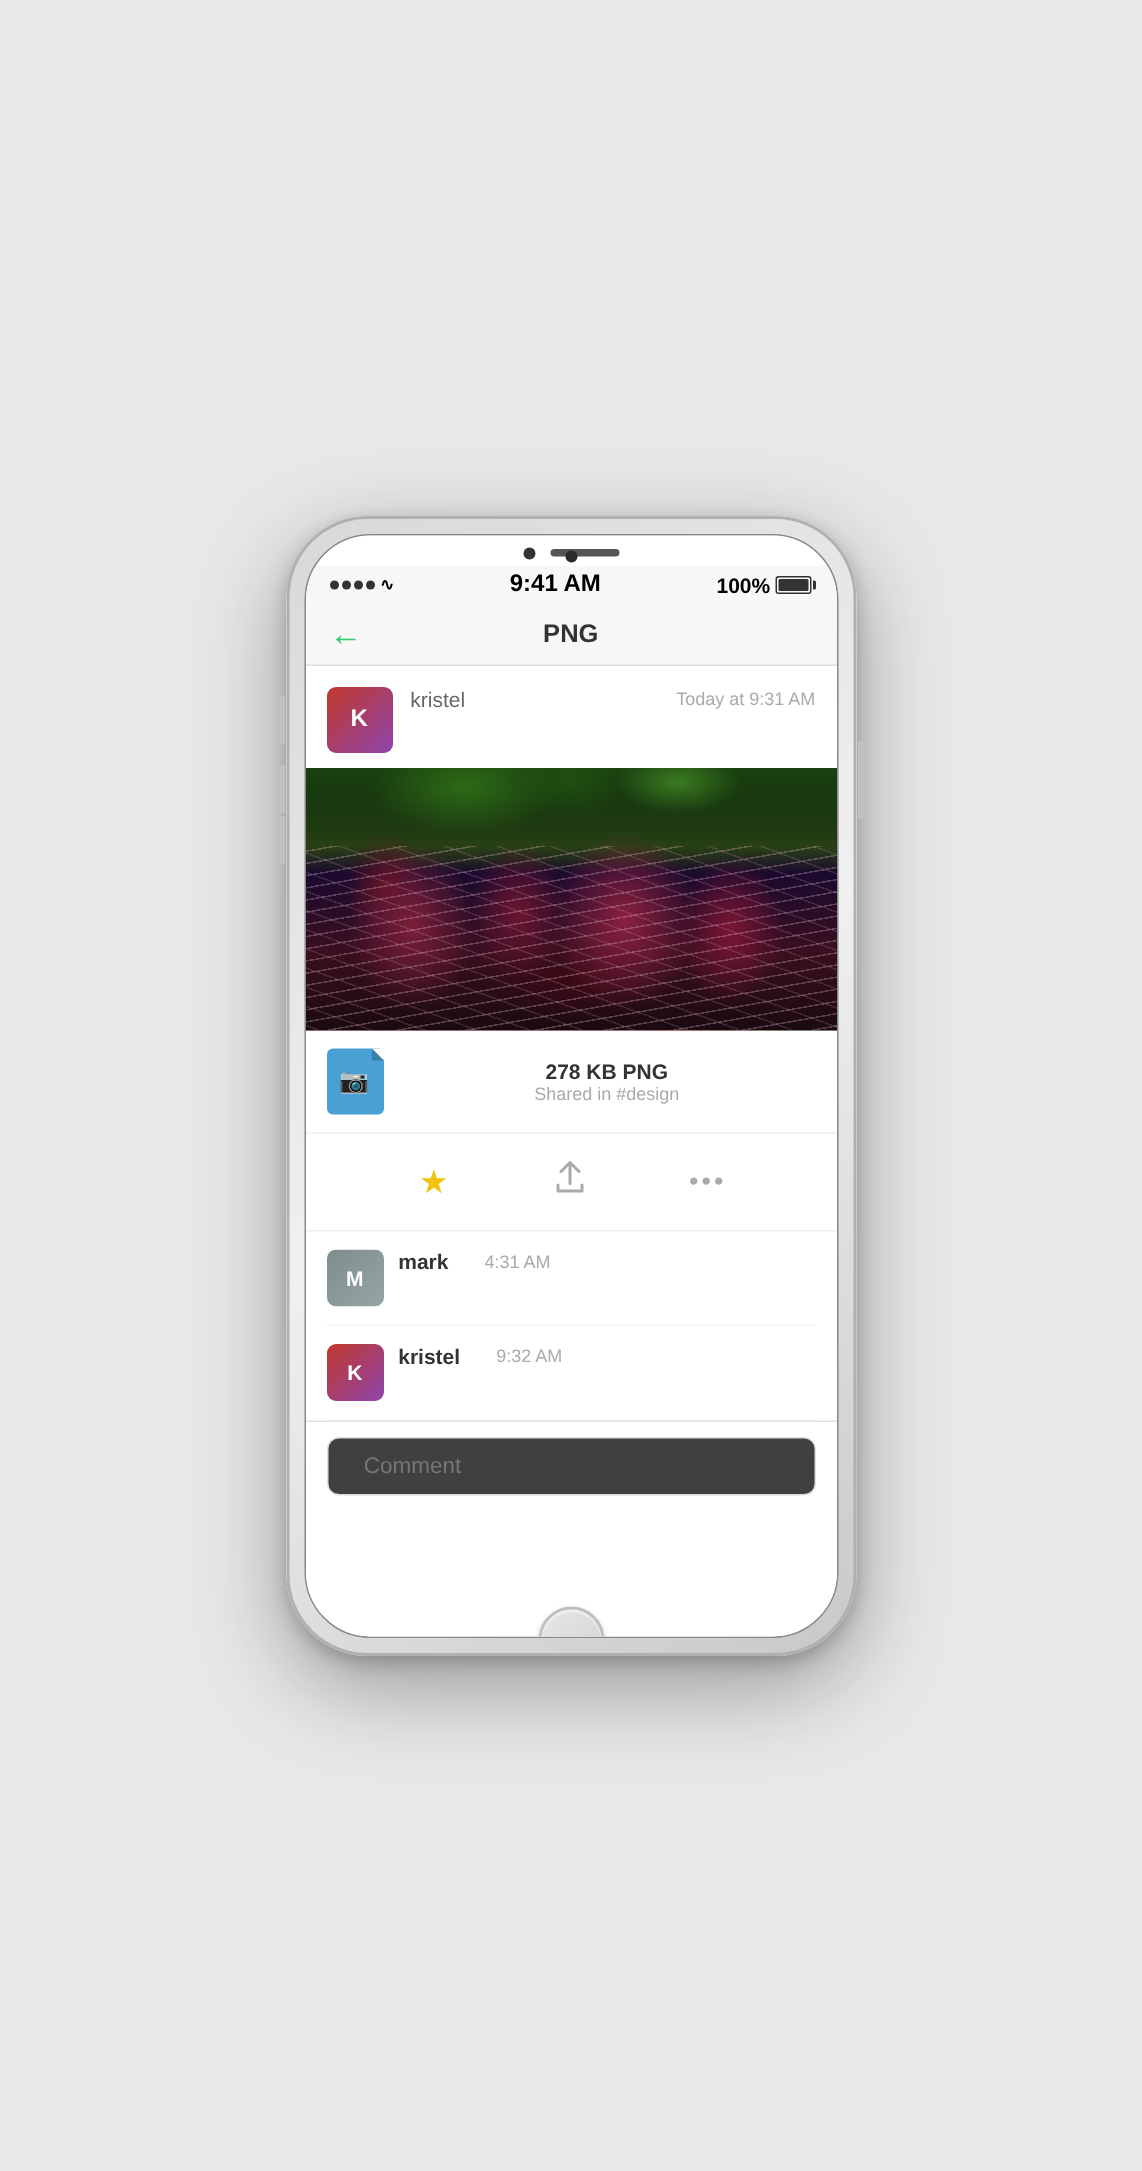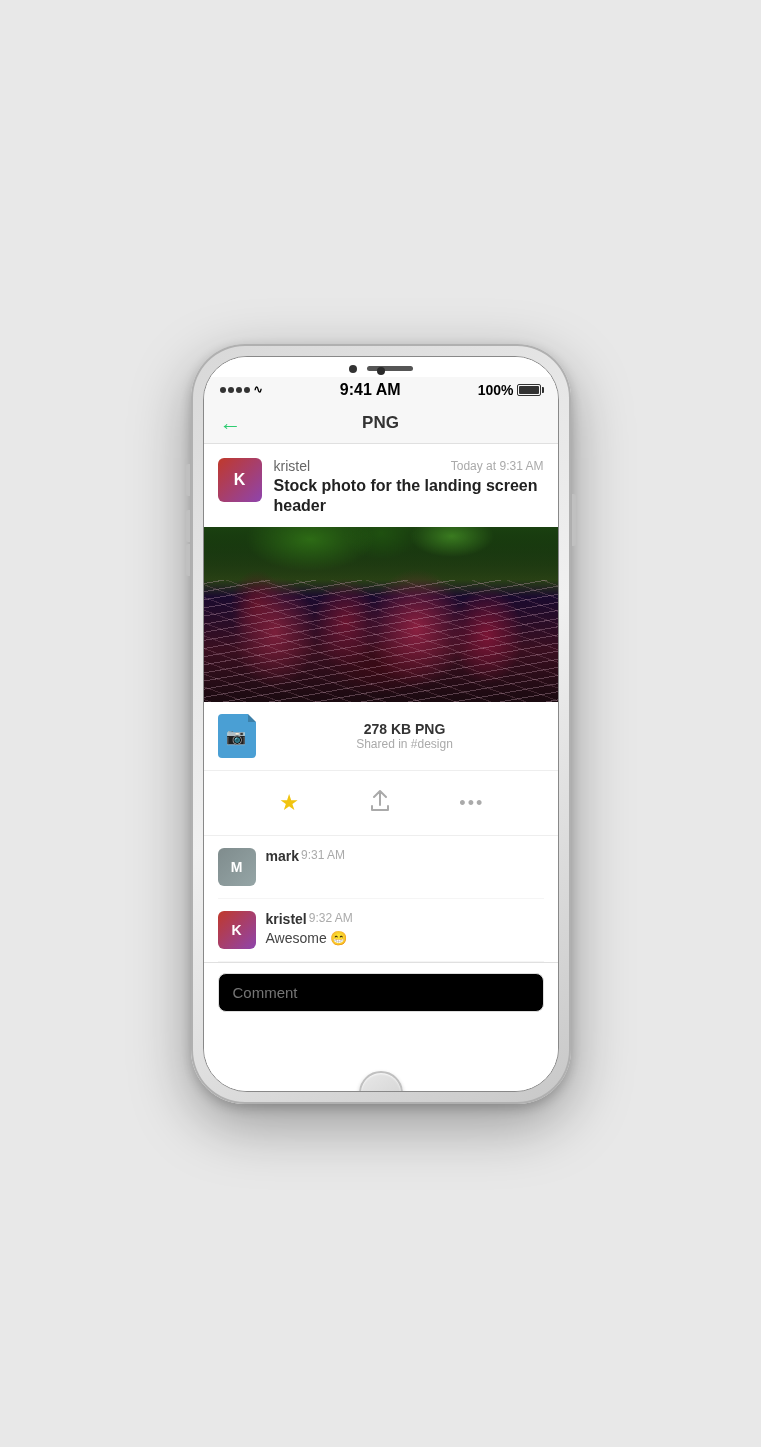--- a/index.html
+++ b/index.html
@@ -339,40 +339,40 @@
       height: 100%;
       background: linear-gradient(135deg, #c0392b, #8e44ad);
       display: flex;
       align-items: center;
       justify-content: center;
       font-size: 14px;
       font-weight: bold;
       color: white;
     }
     .comment-body { flex: 1; }
-    .comment-meta { display: flex; align-items: flex-start; gap: 2px; margin-bottom: 2px; }
+    .comment-meta { display: flex; align-items: center; gap: 24px; margin-bottom: 2px; }
     .comment-author { font-size: 14px; font-weight: 600; color: #333; }
     .comment-time { font-size: 12px; color: #aaa; }
     .comment-text { font-size: 14px; color: #444; line-height: 1.4; }
 
     
     .comment-input-area {
       padding: 10px 14px;
       background: white;
       border-top: 1px solid #e0e0e0;
     }
     .comment-input {
       width: 100%;
-      padding: 10px 14px;
+      padding: 10px 24px;
       border: 1.5px solid #ddd;
       border-radius: 8px;
       font-size: 15px;
       color: #aaa;
       outline: none;
-      background: #000000;
+      background: #404040;
     }
 
     
     .home-button-area {
       display: flex;
       justify-content: center;
       align-items: center;
       padding: 8px 0 6px;
       background: white;
     }
@@ -425,21 +425,20 @@
 
       <div class="post-header">
         <div class="avatar">
           <div class="avatar-img">K</div>
         </div>
         <div class="post-meta">
           <div class="post-author-row">
             <span class="post-author">kristel</span>
             <span class="post-time">Today at 9:31 AM</span>
           </div>
-          <div class="post-text">Stock photo for the landing screen header</div>
         </div>
       </div>
 
       <div class="post-image">
         <div class="beet-visual">
           <div class="beet-bg"></div>
           <div class="beet-greens"></div>
           <div class="beet-roots"></div>
         </div>
       </div>
@@ -472,35 +471,34 @@
 
       <div class="comments-section">
 
         <div class="comment">
           <div class="comment-avatar">
             <div class="comment-avatar-mark">M</div>
           </div>
           <div class="comment-body">
             <div class="comment-meta">
               <span class="comment-author">mark</span>
-              <span class="comment-time">9:31 AM</span>
+              <span class="comment-time">4:31 AM</span>
             </div>
           </div>
         </div>
 
         <div class="comment">
           <div class="comment-avatar">
             <div class="comment-avatar-kristel">K</div>
           </div>
           <div class="comment-body">
             <div class="comment-meta">
               <span class="comment-author">kristel</span>
               <span class="comment-time">9:32 AM</span>
             </div>
-            <div class="comment-text">Awesome 😁</div>
           </div>
         </div>
 
       </div>
 
       <div class="comment-input-area">
         <input class="comment-input" type="text" placeholder="Comment" style="">
       </div>
 
     </div>

